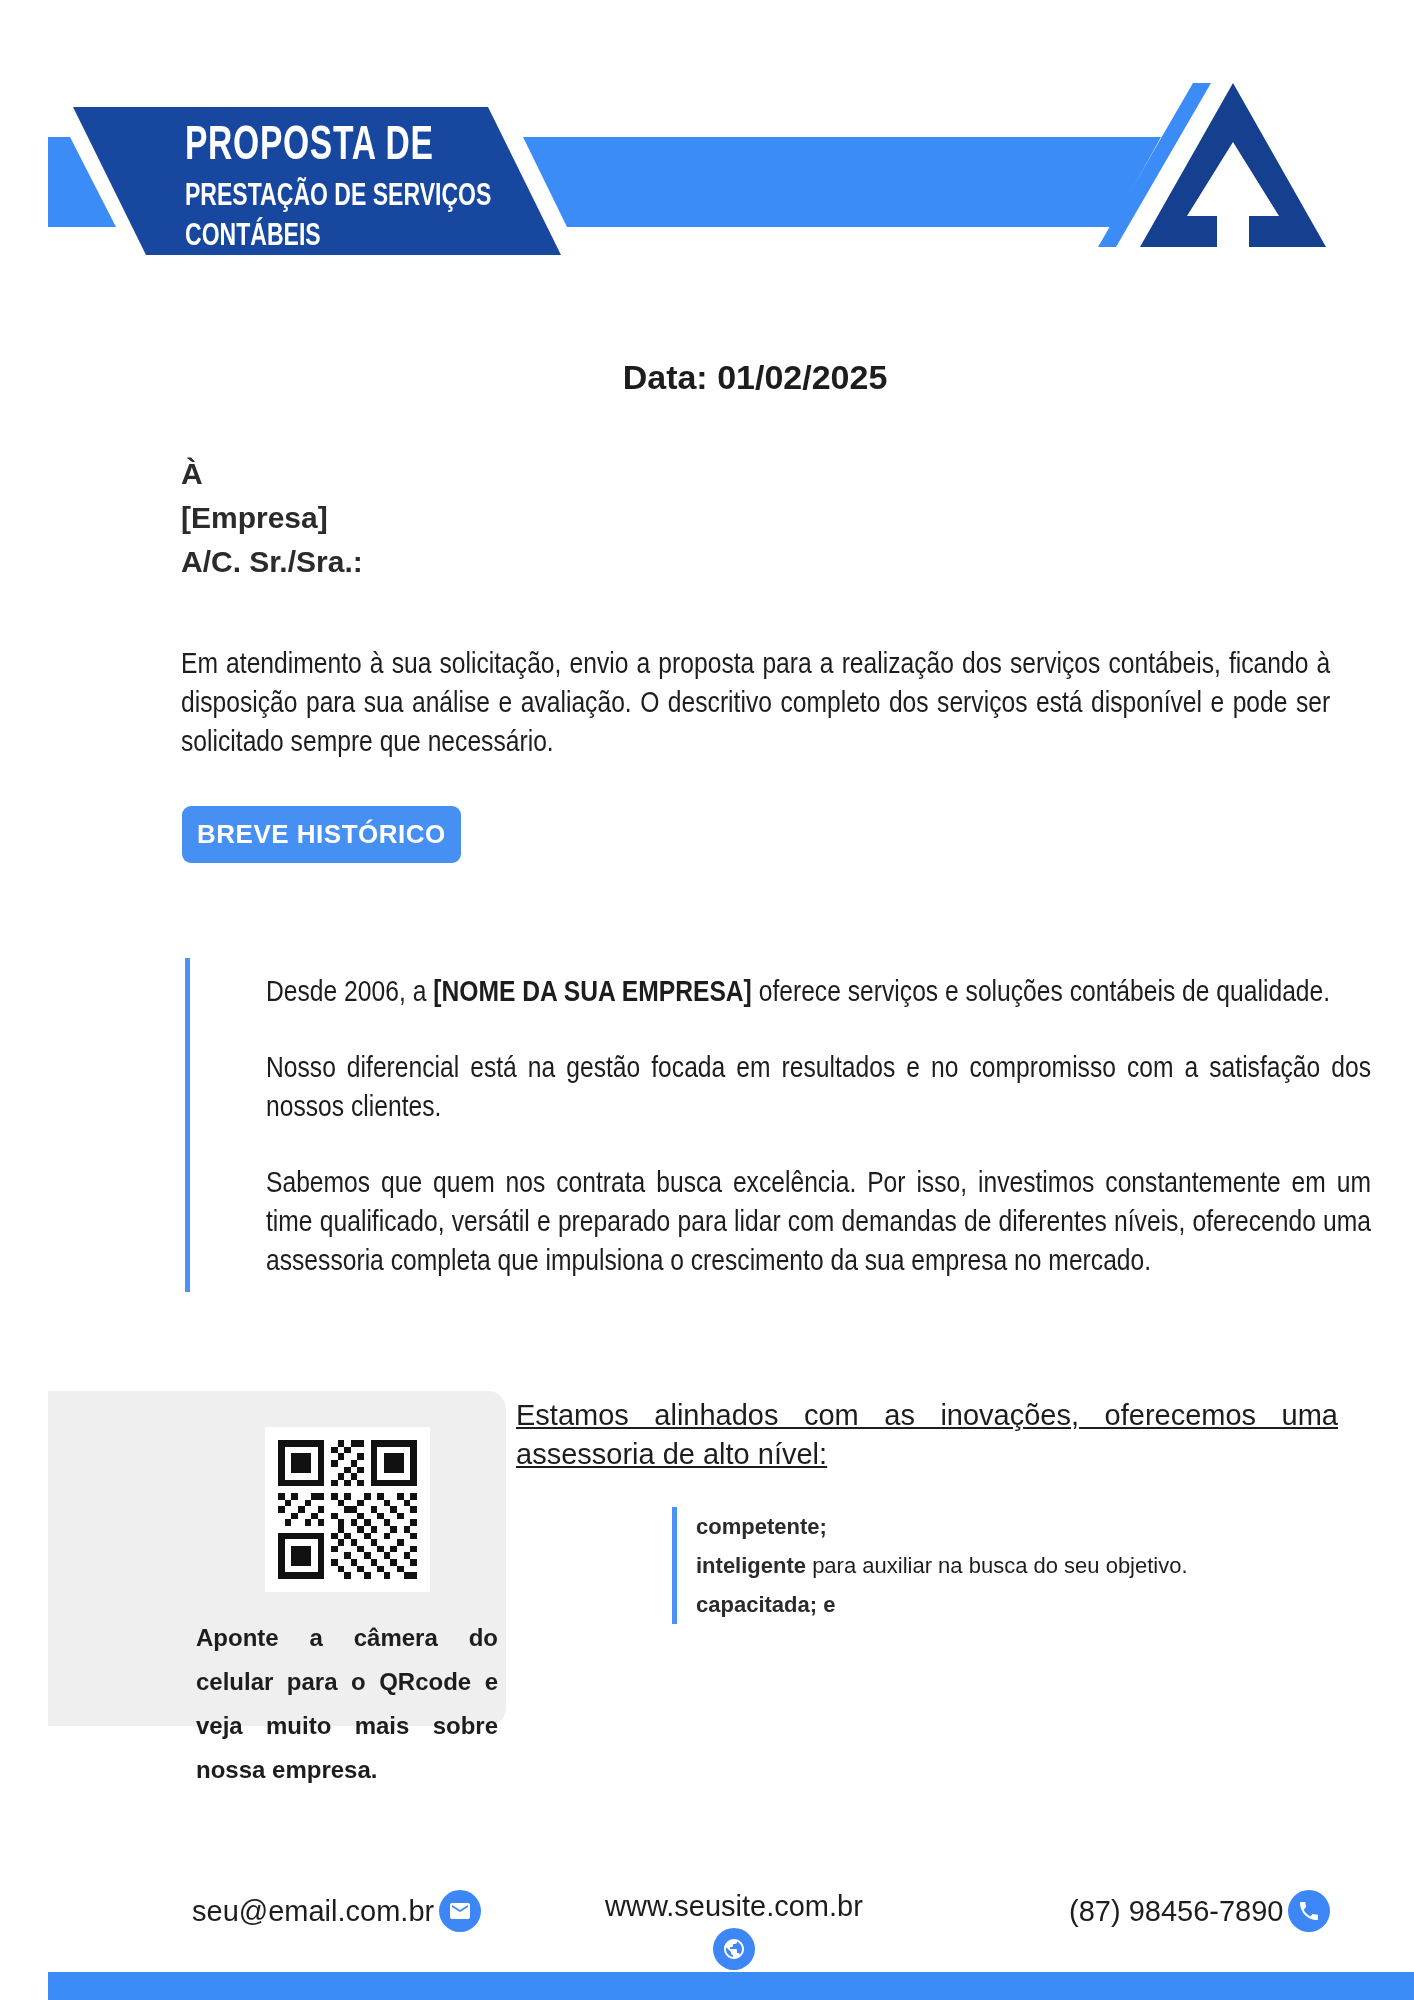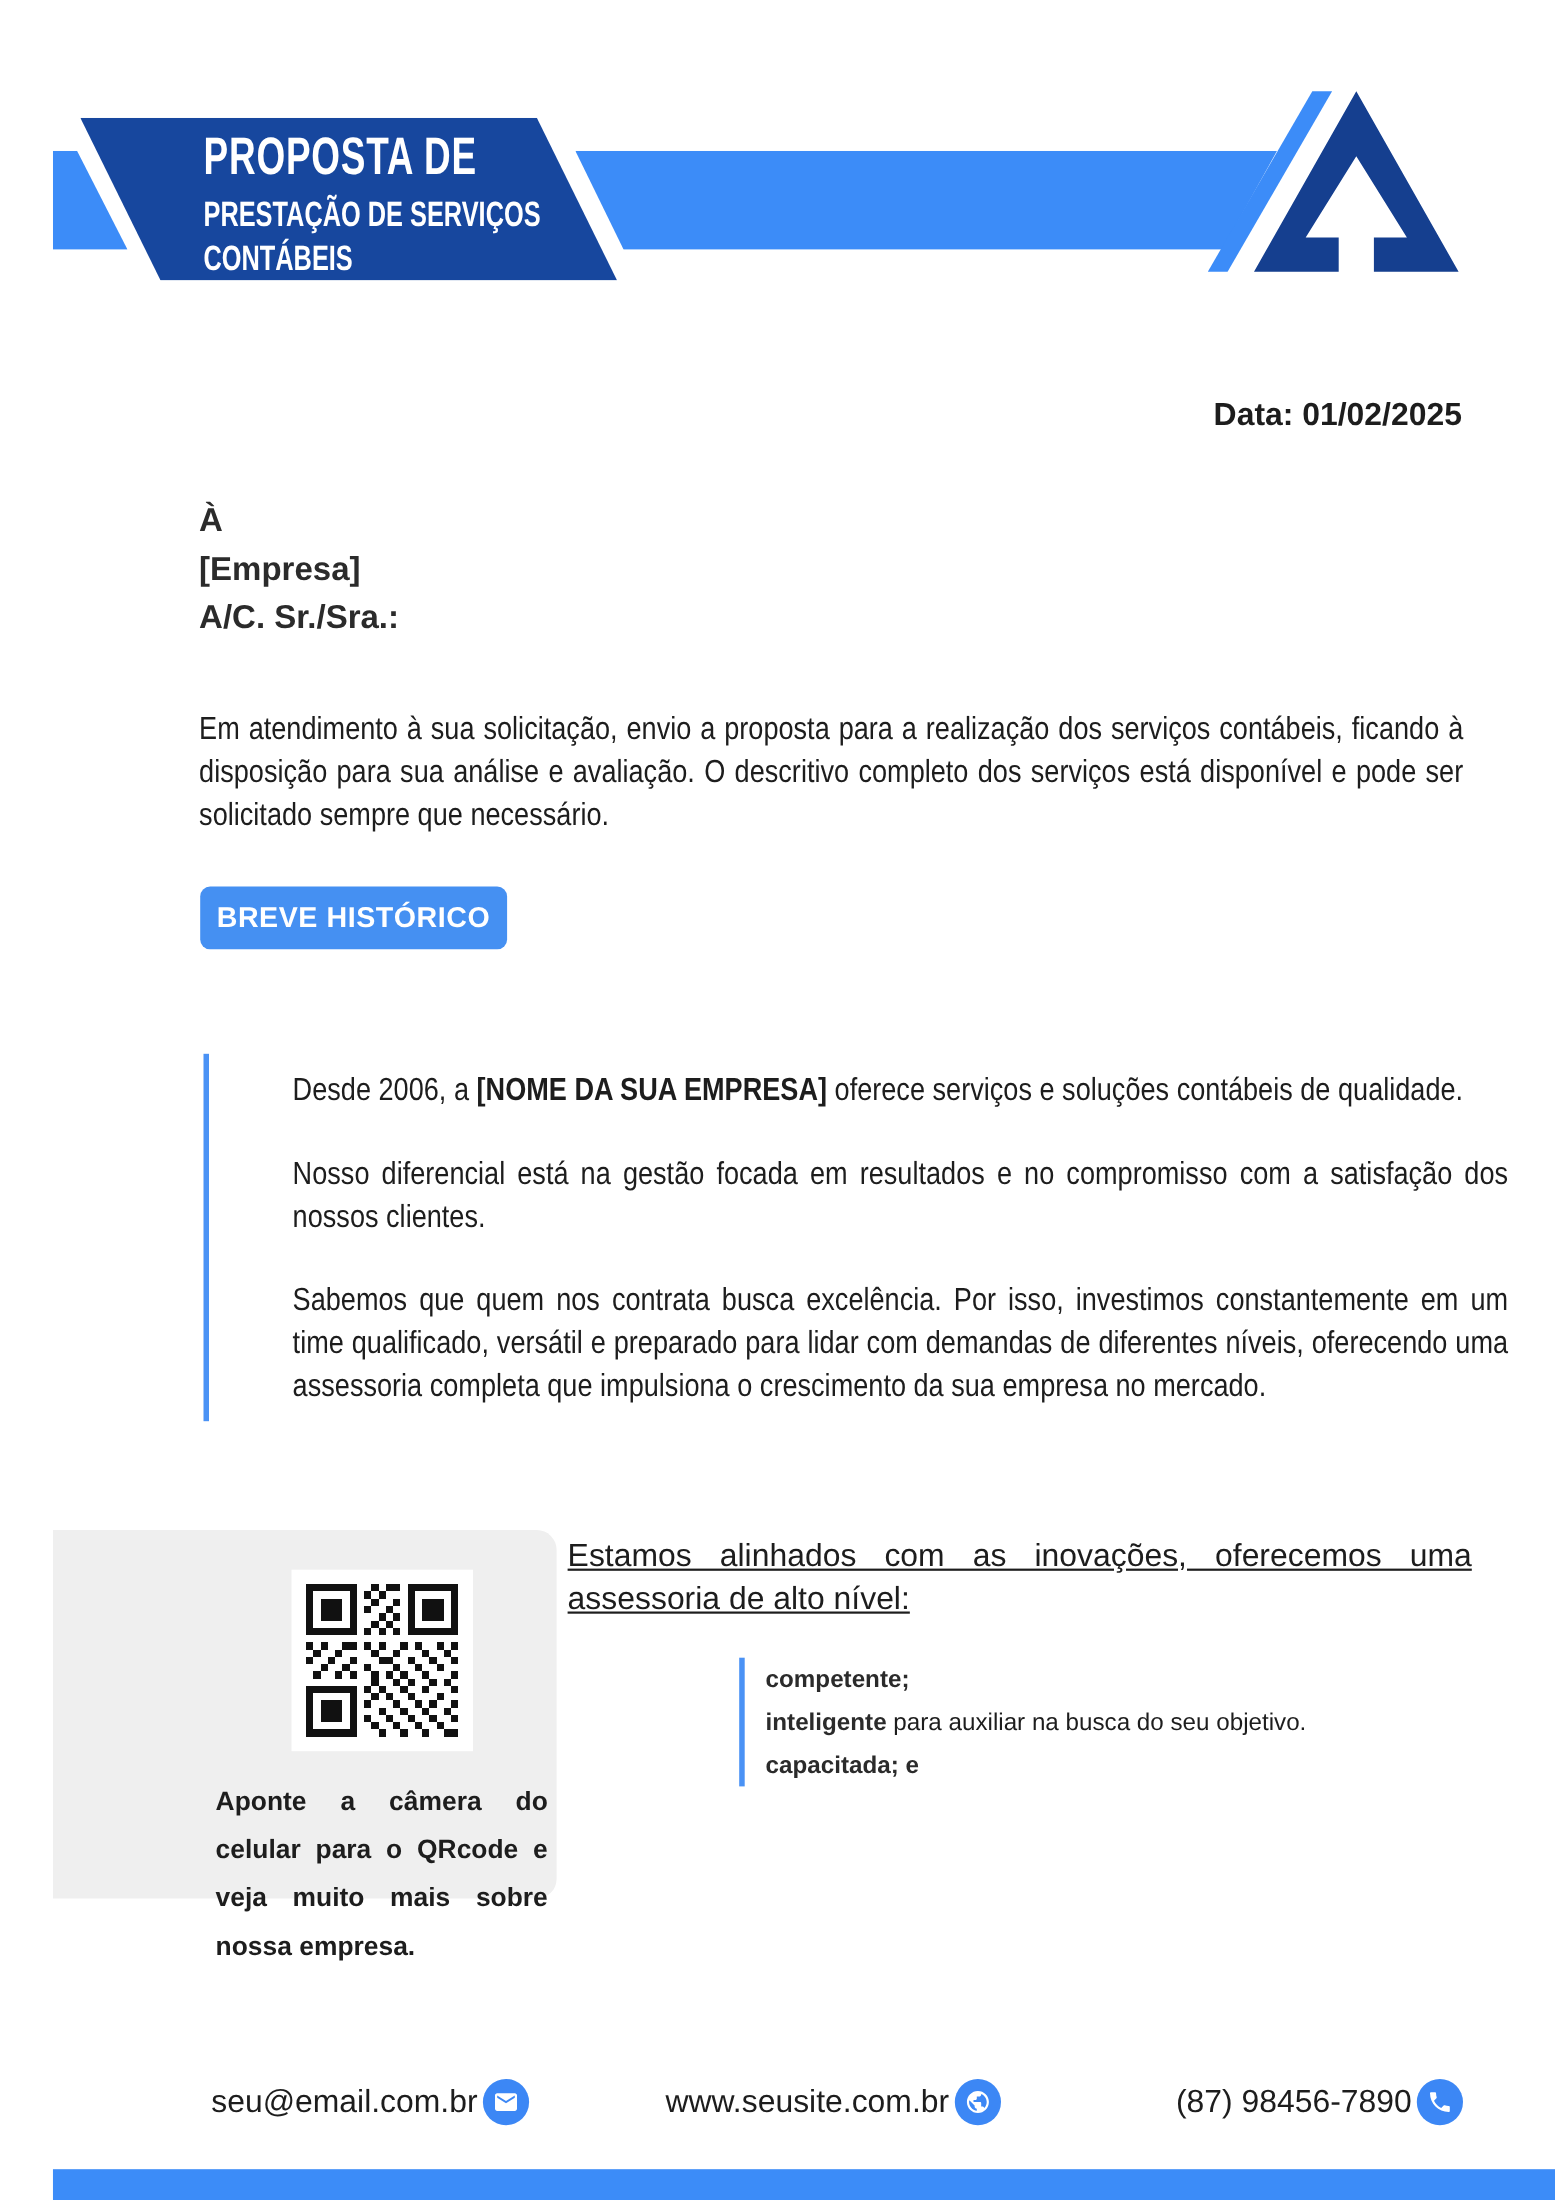--- a/index.html
+++ b/index.html
@@ -15,22 +15,22 @@
           clip-path:polygon(25px 0,440px 0,513px 148px,98px 148px);color:#fff;}
   .banner .t1{margin:8px 0 0 137px;font-size:48px;line-height:55px;font-weight:bold;white-space:nowrap;
               transform:scaleX(.70);transform-origin:0 0;letter-spacing:1px;}
   .banner .t2{margin:6px 0 0 137px;font-size:32px;line-height:36px;font-weight:bold;white-space:nowrap;
               transform:scaleX(.72);transform-origin:0 0;}
   .banner .t3{margin:4px 0 0 137px;font-size:32px;line-height:36px;font-weight:bold;white-space:nowrap;
               transform:scaleX(.72);transform-origin:0 0;}
   .logo{position:absolute;left:1040px;top:80px;width:250px;height:170px;}
 
   
-  .date{position:absolute;left:133px;top:358px;width:1148px;text-align:right;
-        font-size:29px;line-height:39px;font-weight:bold;}
+  .date{position:absolute;left:133px;top:358px;width:1148px;text-align:center;
+        font-size:34px;line-height:39px;font-weight:bold;}
   .address{position:absolute;left:133px;top:452px;font-size:30px;line-height:44px;font-weight:bold;color:#2b2b2b;}
   .cond{transform:scaleX(.85);transform-origin:0 0;}
   .intro{position:absolute;left:133px;top:644px;width:1352px;font-size:29px;line-height:39px;text-align:justify;}
   .chip{position:absolute;left:134px;top:806px;background:var(--chipblue);color:#fff;
         font-size:26px;font-weight:bold;padding:13px 15px;border-radius:9px;letter-spacing:.5px;}
   .quote{position:absolute;left:137px;top:958px;width:1110px;border-left:5px solid var(--quoteline);
          padding:14px 0 12px 76px;}
   .quote-inner{width:1300px;transform:scaleX(.85);transform-origin:0 0;}
   .quote p{margin:0 0 37px;font-size:29px;line-height:39px;text-align:justify;}
   .quote p:last-child{margin-bottom:0;}
@@ -121,21 +121,21 @@
   </div>
 
   <div class="fgroup" style="left:144px;">
     <span class="flabel">seu@email.com.br</span>
     <span class="circle">
       <svg viewBox="0 0 24 24">
           <path d="M20 4H4c-1.1 0-1.99.9-1.99 2L2 18c0 1.1.9 2 2 2h16c1.1 0 2-.9 2-2V6c0-1.1-.9-2-2-2zm0 4l-8 5-8-5V6l8 5 8-5v2z"></path>
         </svg>
     </span>
   </div>
-  <div class="fgroup" style="left:557px;">
+  <div class="fgroup" style="left:557px;flex-direction:column;">
     <span class="flabel">www.seusite.com.br</span>
     <span class="circle">
       <svg viewBox="0 0 24 24">
           <path d="M12 2C6.48 2 2 6.48 2 12s4.48 10 10 10 10-4.48 10-10S17.52 2 12 2zm-1 17.93c-3.95-.49-7-3.85-7-7.93 0-.62.08-1.21.21-1.79L9 15v1c0 1.1.9 2 2 2v1.93zm6.9-2.54c-.26-.81-1-1.39-1.9-1.39h-1v-3c0-.55-.45-1-1-1H8v-2h2c.55 0 1-.45 1-1V7h2c1.1 0 2-.9 2-2v-.41c2.93 1.19 5 4.06 5 7.41 0 2.08-.8 3.97-2.1 5.39z"></path>
         </svg>
     </span>
   </div>
   <div class="fgroup" style="left:1021px;">
     <span class="flabel">(87) 98456-7890</span>
     <span class="circle">

